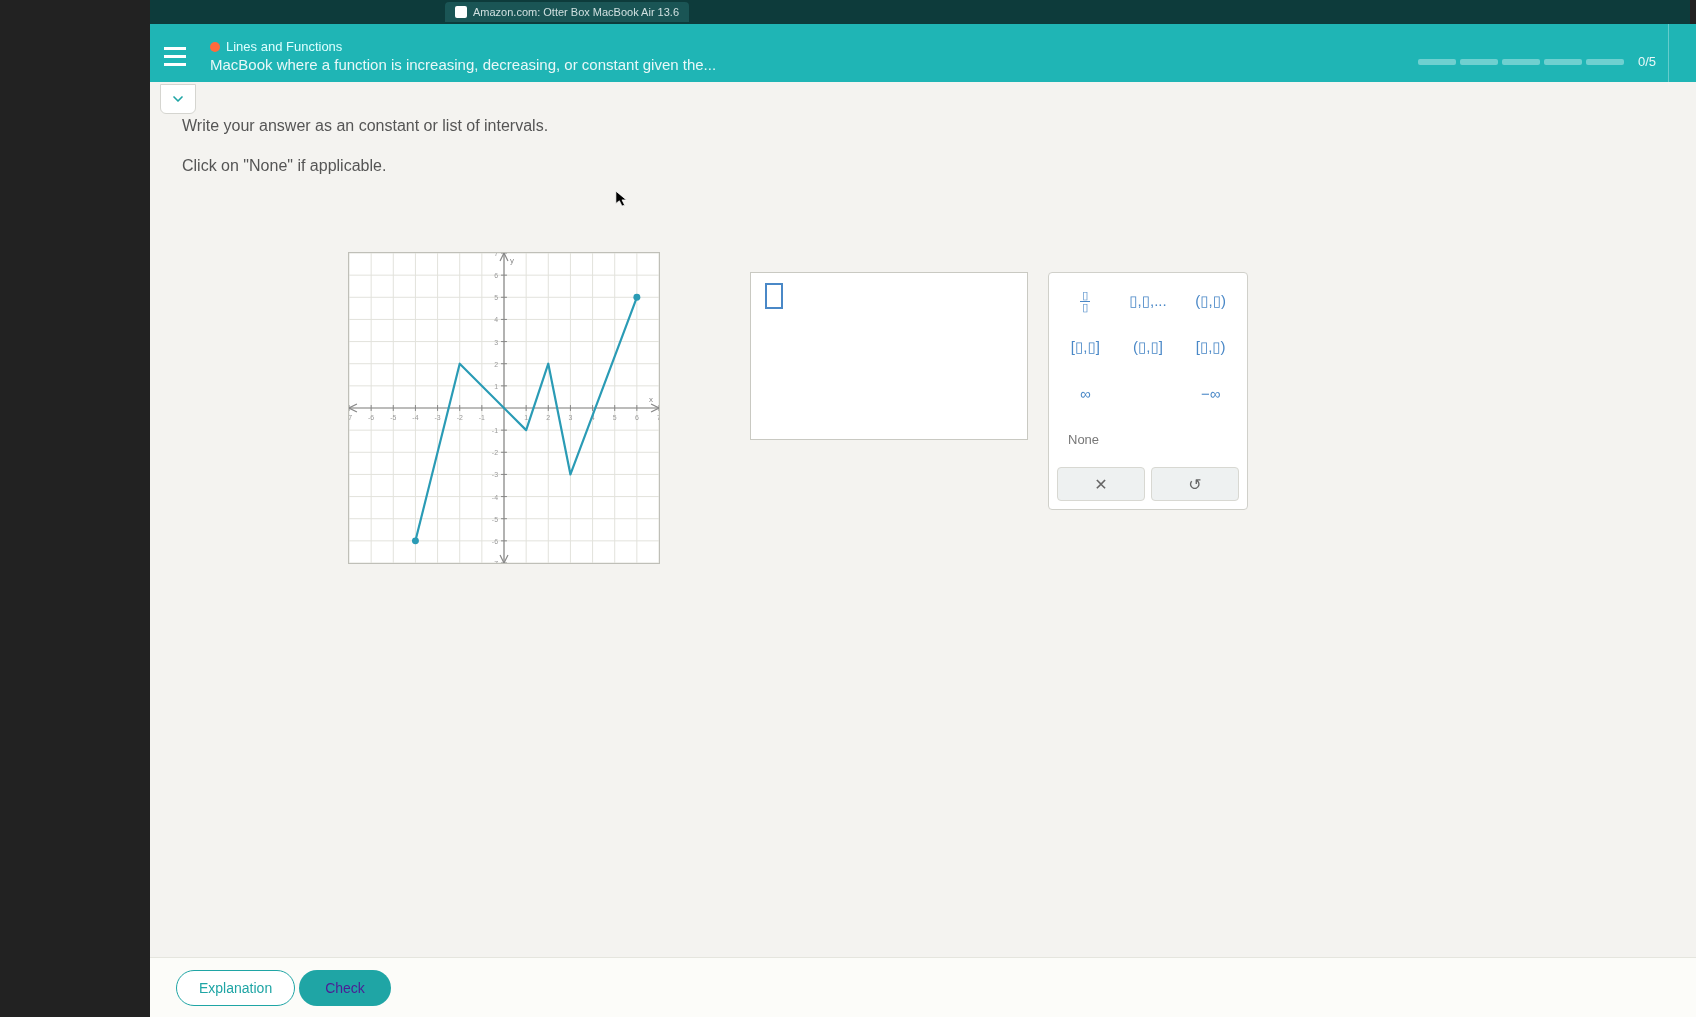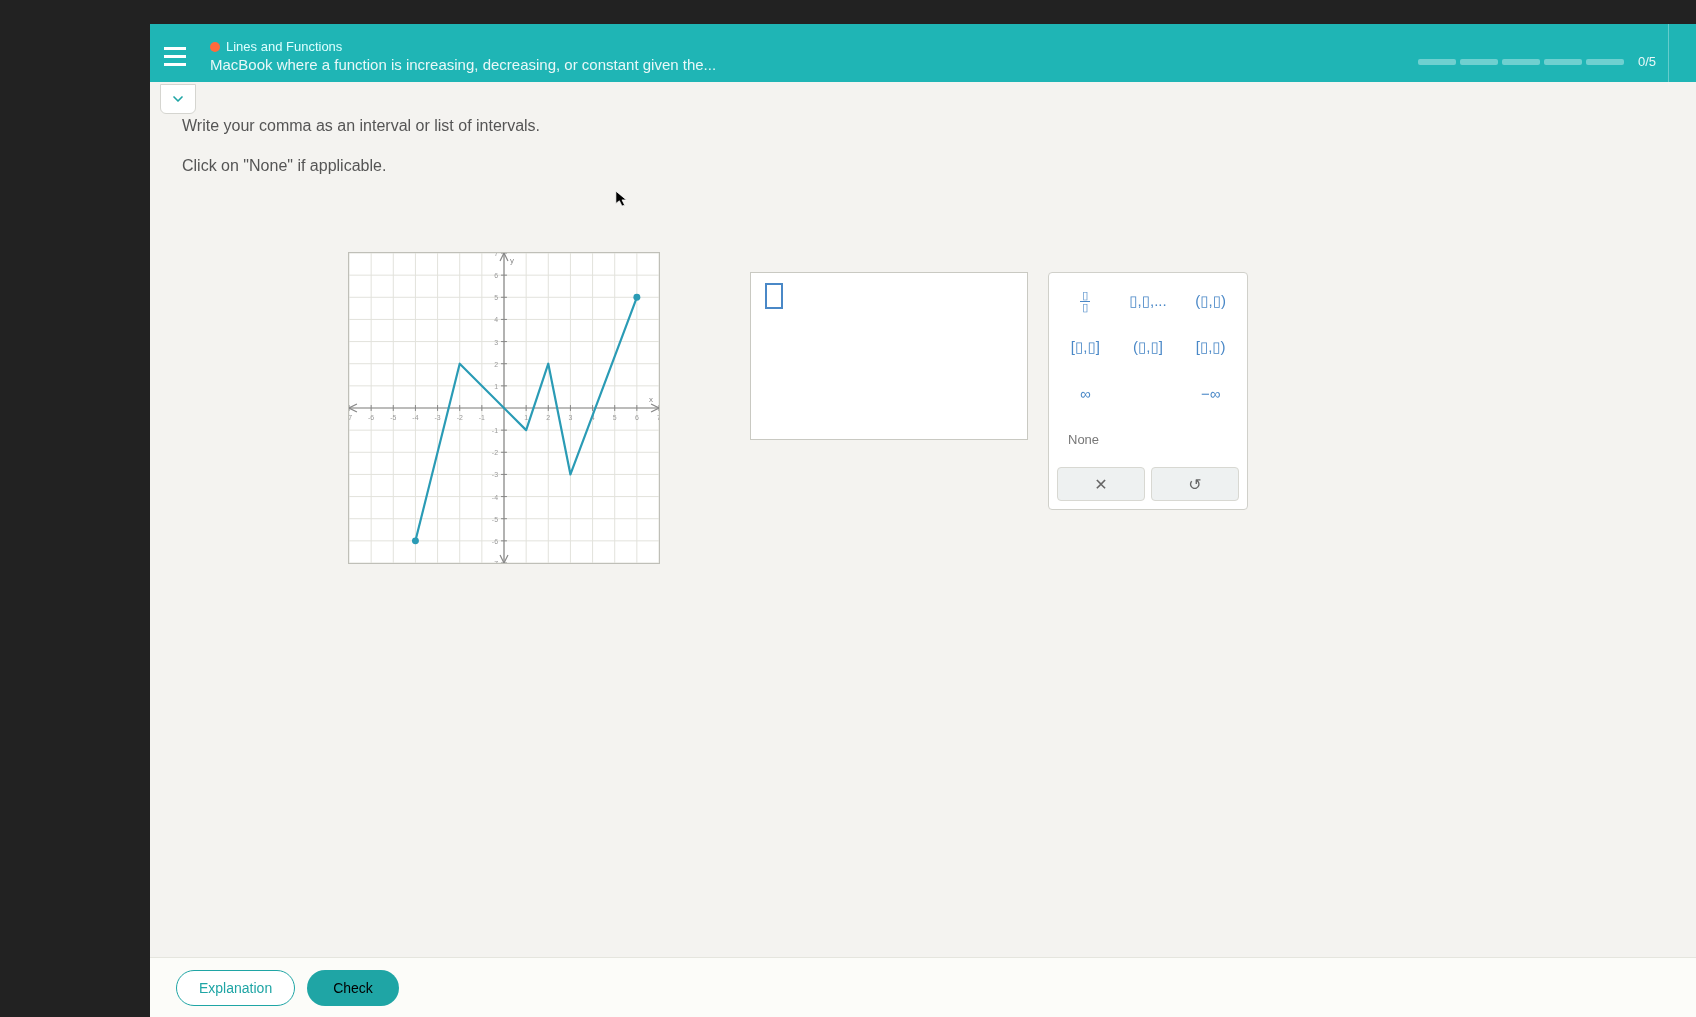--- a/index.html
+++ b/index.html
@@ -171,53 +171,59 @@
   cursor: pointer;
 }
 .bottom-bar {
   position: absolute;
   left: 0; bottom: 0;
   width: 100%; height: 60px;
   background: #fcfcf9;
   border-top: 1px solid #e5e5de;
   display: flex; align-items: center;
   padding-left: 26px;
-  gap: 12px;
+  gap: 4px;
 }
 .btn-outline {
   height: 36px; padding: 0 22px;
   border: 1.5px solid #1fa5a5;
   border-radius: 18px;
   background: #fff;
   color: #1fa5a5;
   font-size: 14px;
   cursor: pointer;
 }
 .btn-solid {
   height: 36px; padding: 0 26px;
   border: none;
   border-radius: 18px;
   background: #1fa5a5;
-  color: #000000;
+  color: #4c1d95;
   font-size: 14px;
   cursor: pointer;
 }
 .frac { display:inline-flex; flex-direction:column; align-items:center; font-size:11px; line-height:1; }
 .frac .top { border-bottom:1px solid #4a88c7; padding:0 2px; }
 .cursor-ptr {
   position: absolute;
   left: 465px; top: 108px;
   width: 14px; height: 18px;
   pointer-events: none;
 }
 </style>
 </head>
 <body>
 
 <div class="outer-frame">
+  <div class="browser-bar">
+    <div class="browser-tab">
+      <span class="favicon"></span>
+      <span>Amazon.com: Otter Box MacBook Air 13.6</span>
+    </div>
+  </div>
 
   <div class="app-header">
     <div class="menu-icon">
       <span></span>
         <span></span>
         <span></span>
     </div>
     <div class="header-text">
       <div class="topic">
         <span class="dot"></span>
@@ -241,21 +247,21 @@
   <div class="content-area">
 
     <div class="chevron-down">
       <svg viewBox="0 0 24 24">
           <path d="M6 9l6 6 6-6" fill="none" stroke="#1fa5a5" stroke-width="2.5" stroke-linecap="round" stroke-linejoin="round"></path>
         </svg>
     </div>
 
     <div class="question">
       <p>
-        <span>Write your comma as an interval or list of intervals.</span><br>
+        <span>Write your answer as an constant or list of intervals.</span><br>
       </p>
       <p>Click on "None" if applicable.</p>
     </div>
 
     <svg class="cursor-ptr" viewBox="0 0 16 20">
       <path d="M1 1 L1 15 L5 12 L8 18 L11 17 L8 11 L13 11 Z" fill="#000" stroke="#fff" stroke-width="0.8"></path>
     </svg>
 
     <div class="graph-box">
       <svg id="graph-svg" viewBox="0 0 312 312">

